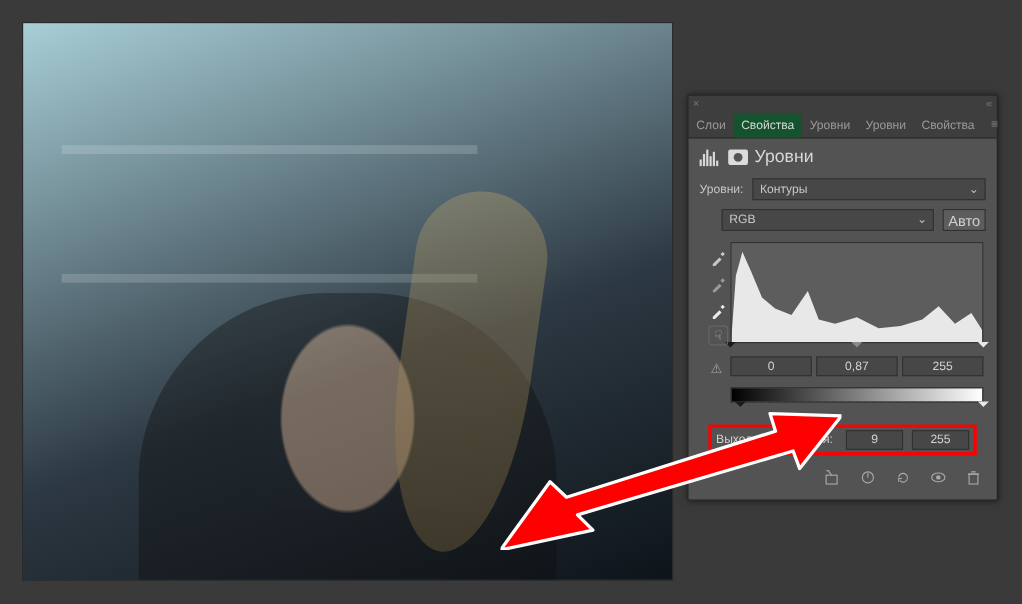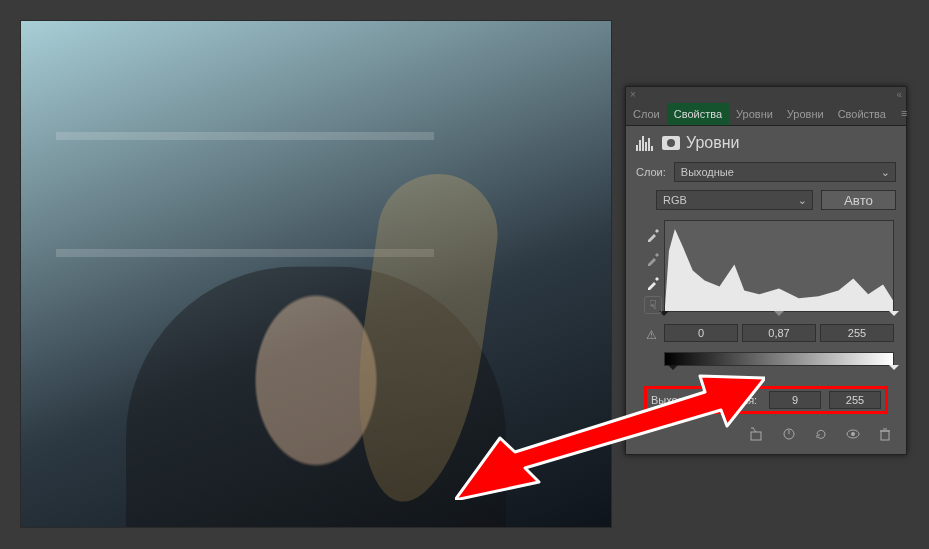--- a/index.html
+++ b/index.html
@@ -69,21 +69,21 @@
   .mask-icon { width:18px; height:14px; background:#dcdcdc; border-radius:2px; position:relative;}
   .mask-icon::after{ content:""; position:absolute; left:5px; top:3px; width:8px; height:8px; border-radius:50%; background:#555;}
 
   .row { display:flex; align-items:center; gap:8px; padding:4px 10px;}
   .label { color:#c6c6c6;}
   .select { flex:1; background:#474747; border:1px solid #303030; color:#c8c8c8;
     height:20px; line-height:18px; padding:0 18px 0 6px; position:relative; cursor:pointer;}
   .select::after{ content:"⌄"; position:absolute; right:5px; top:0; color:#bbb;}
   .small-select{ width:135px; margin-left:20px;}
   .btn { background:#5d5d5d; border:1px solid #303030; color:#cfcfcf;
-    height:20px; padding:0 22px; cursor:pointer;}
+    height:20px; padding:0 4px; cursor:pointer;}
 
   .eyedroppers{ position:absolute; left:8px; top:0; display:flex; flex-direction:column; gap:6px; padding-top:6px;}
   .eyedrop{ width:20px; height:18px; color:#ccc; font-size:16px; text-align:center; cursor:pointer;} .eyedrop svg{width:16px;height:16px;}
   .ed-svg{ display:block; }
 
   .hist-wrap{ position:relative; margin:6px 12px 0 12px; }
   .histogram{ height:92px; margin-left:26px; background:#5d5d5d; border:1px solid #323232; position:relative; overflow:hidden;}
   .histogram svg{ position:absolute; inset:0;}
   .tri-row{ position:relative; height:10px; margin-left:26px;}
   .tri{ position:absolute; top:-1px; width:0;height:0;border:5px solid transparent; cursor:pointer;}
@@ -152,22 +152,22 @@
           <span style="height:15px"></span>
             <span style="height:9px"></span>
           <span style="height:13px"></span>
             <span style="height:5px"></span>
         </span>
         <span class="mask-icon"></span>
         <span>Уровни</span>
       </div>
 
       <div class="row">
-        <span class="label">Слои:</span>
-        <div class="select">Выходные</div>
+        <span class="label">Уровни:</span>
+        <div class="select">Контуры</div>
       </div>
 
       <div class="row">
         <div class="select small-select">RGB</div>
         <button class="btn">Авто</button>
       </div>
 
       <div class="hist-wrap">
         <div class="eyedroppers">
           <span class="eyedrop">

